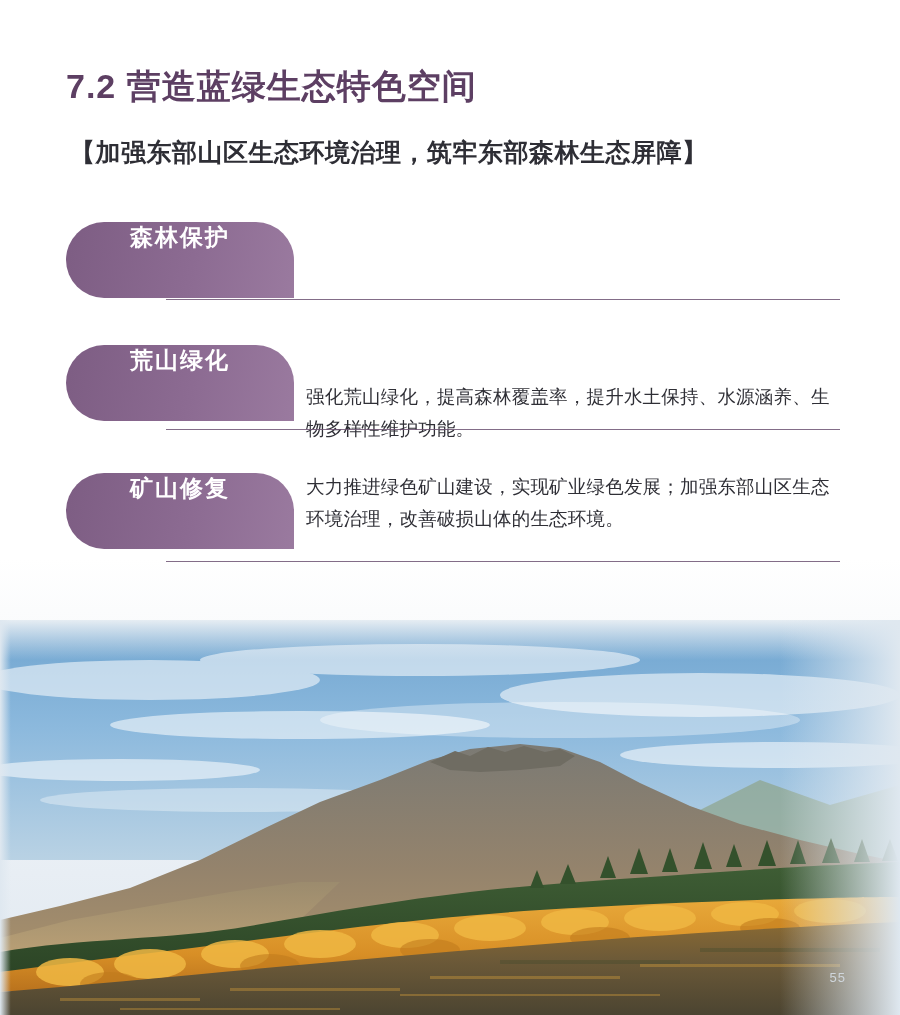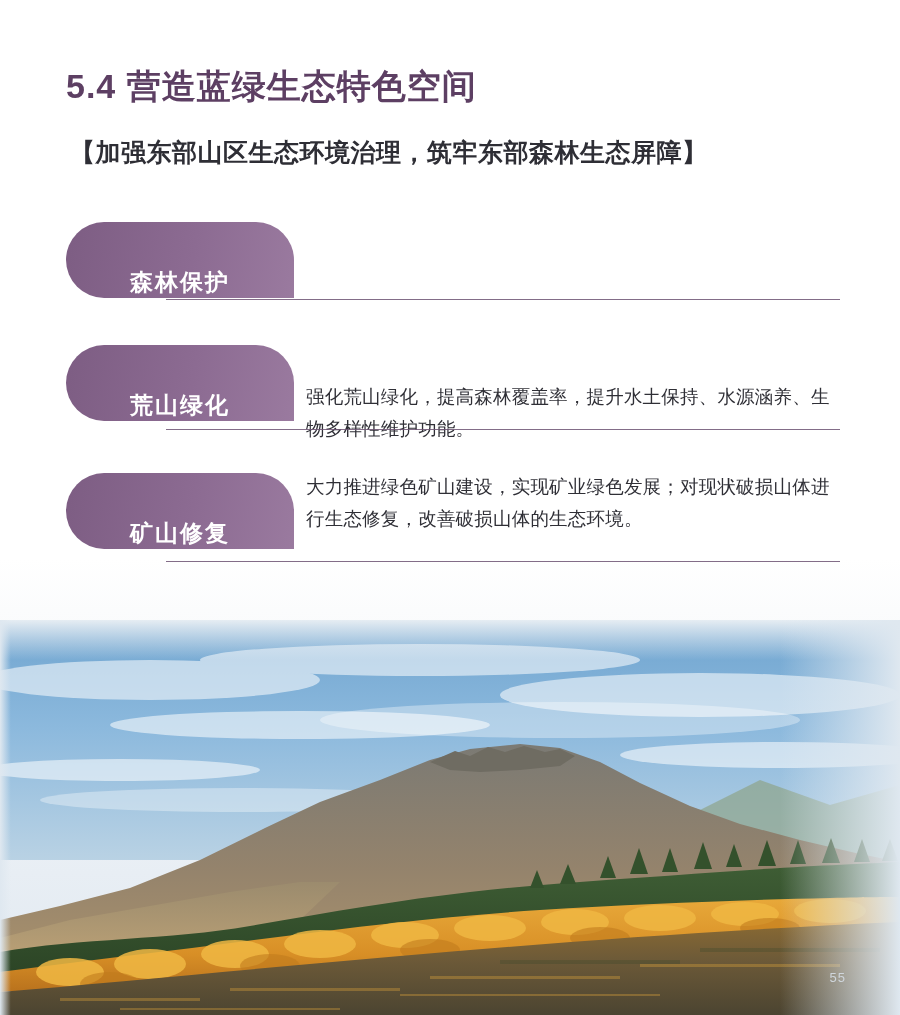--- a/index.html
+++ b/index.html
@@ -58,21 +58,21 @@
   }
   .tag {
     position: absolute;
     left: 66px;
     top: 9px;
     width: 228px;
     height: 76px;
     border-radius: 38px 38px 0 38px;
     background: linear-gradient(100deg, #7d5d83 0%, #8c6b92 55%, #9a7a9f 100%);
     display: flex;
-    align-items: flex-end;
+    align-items: flex-start;
     justify-content: center;
     box-sizing: border-box;
   }
   .tag-label {
     color: #ffffff;
     font-size: 23px;
     font-weight: bold;
     letter-spacing: 2px;
   }
   .desc {
@@ -126,21 +126,21 @@
     font-size: 13px;
     color: #cfd6dc;
     letter-spacing: 1px;
   }
 </style>
 </head>
 <body>
 
 <div class="page">
 
-  <div class="section-title">5.4 营造蓝绿生态特色空间</div>
+  <div class="section-title">7.2 营造蓝绿生态特色空间</div>
   <div class="section-subtitle">【加强东部山区生态环境治理，筑牢东部森林生态屏障】</div>
 
   <div class="items">
 
     <div class="item item-0">
       <div class="tag">
         <span class="tag-label">森林保护</span>
       </div>
       <div class="rule"></div>
     </div>
@@ -150,21 +150,21 @@
         <span class="tag-label">荒山绿化</span>
       </div>
       <div class="desc">强化荒山绿化，提高森林覆盖率，提升水土保持、水源涵养、生物多样性维护功能。</div>
       <div class="rule"></div>
     </div>
 
     <div class="item item-2">
       <div class="tag">
         <span class="tag-label">矿山修复</span>
       </div>
-      <div class="desc">大力推进绿色矿山建设，实现矿业绿色发展；对现状破损山体进行生态修复，改善破损山体的生态环境。</div>
+      <div class="desc">大力推进绿色矿山建设，实现矿业绿色发展；加强东部山区生态环境治理，改善破损山体的生态环境。</div>
       <div class="rule"></div>
     </div>
 
   </div>
 
   <div class="photo">
     <svg width="900" height="395" viewBox="0 0 900 395" xmlns="http://www.w3.org/2000/svg">
       <defs>
         <linearGradient id="sky" x1="0" y1="0" x2="0" y2="1">
           <stop offset="0%" stop-color="#6fa4cf"></stop>

